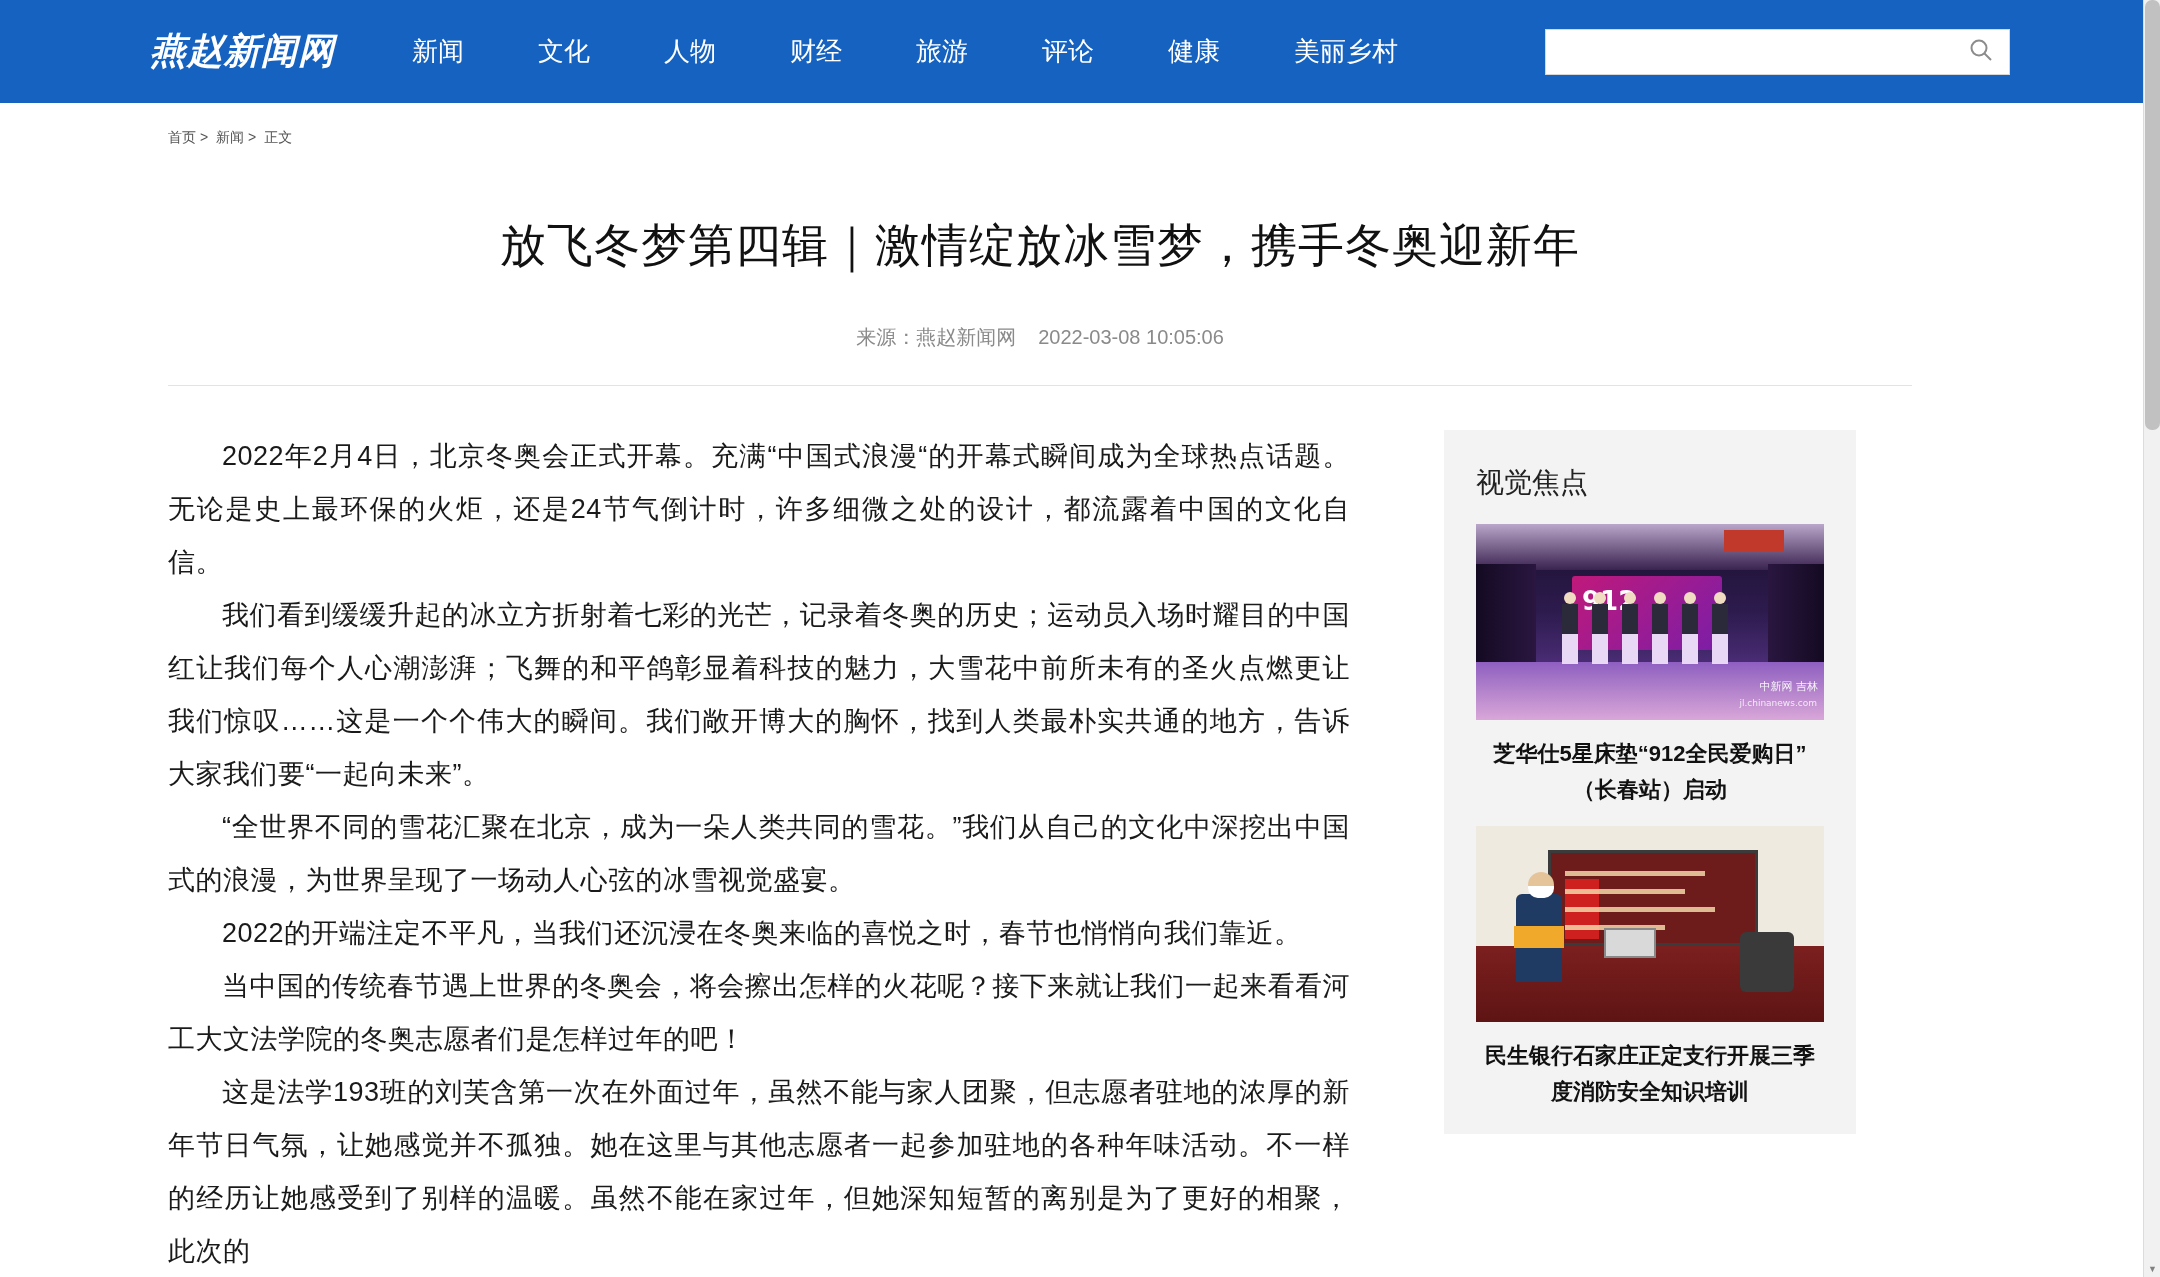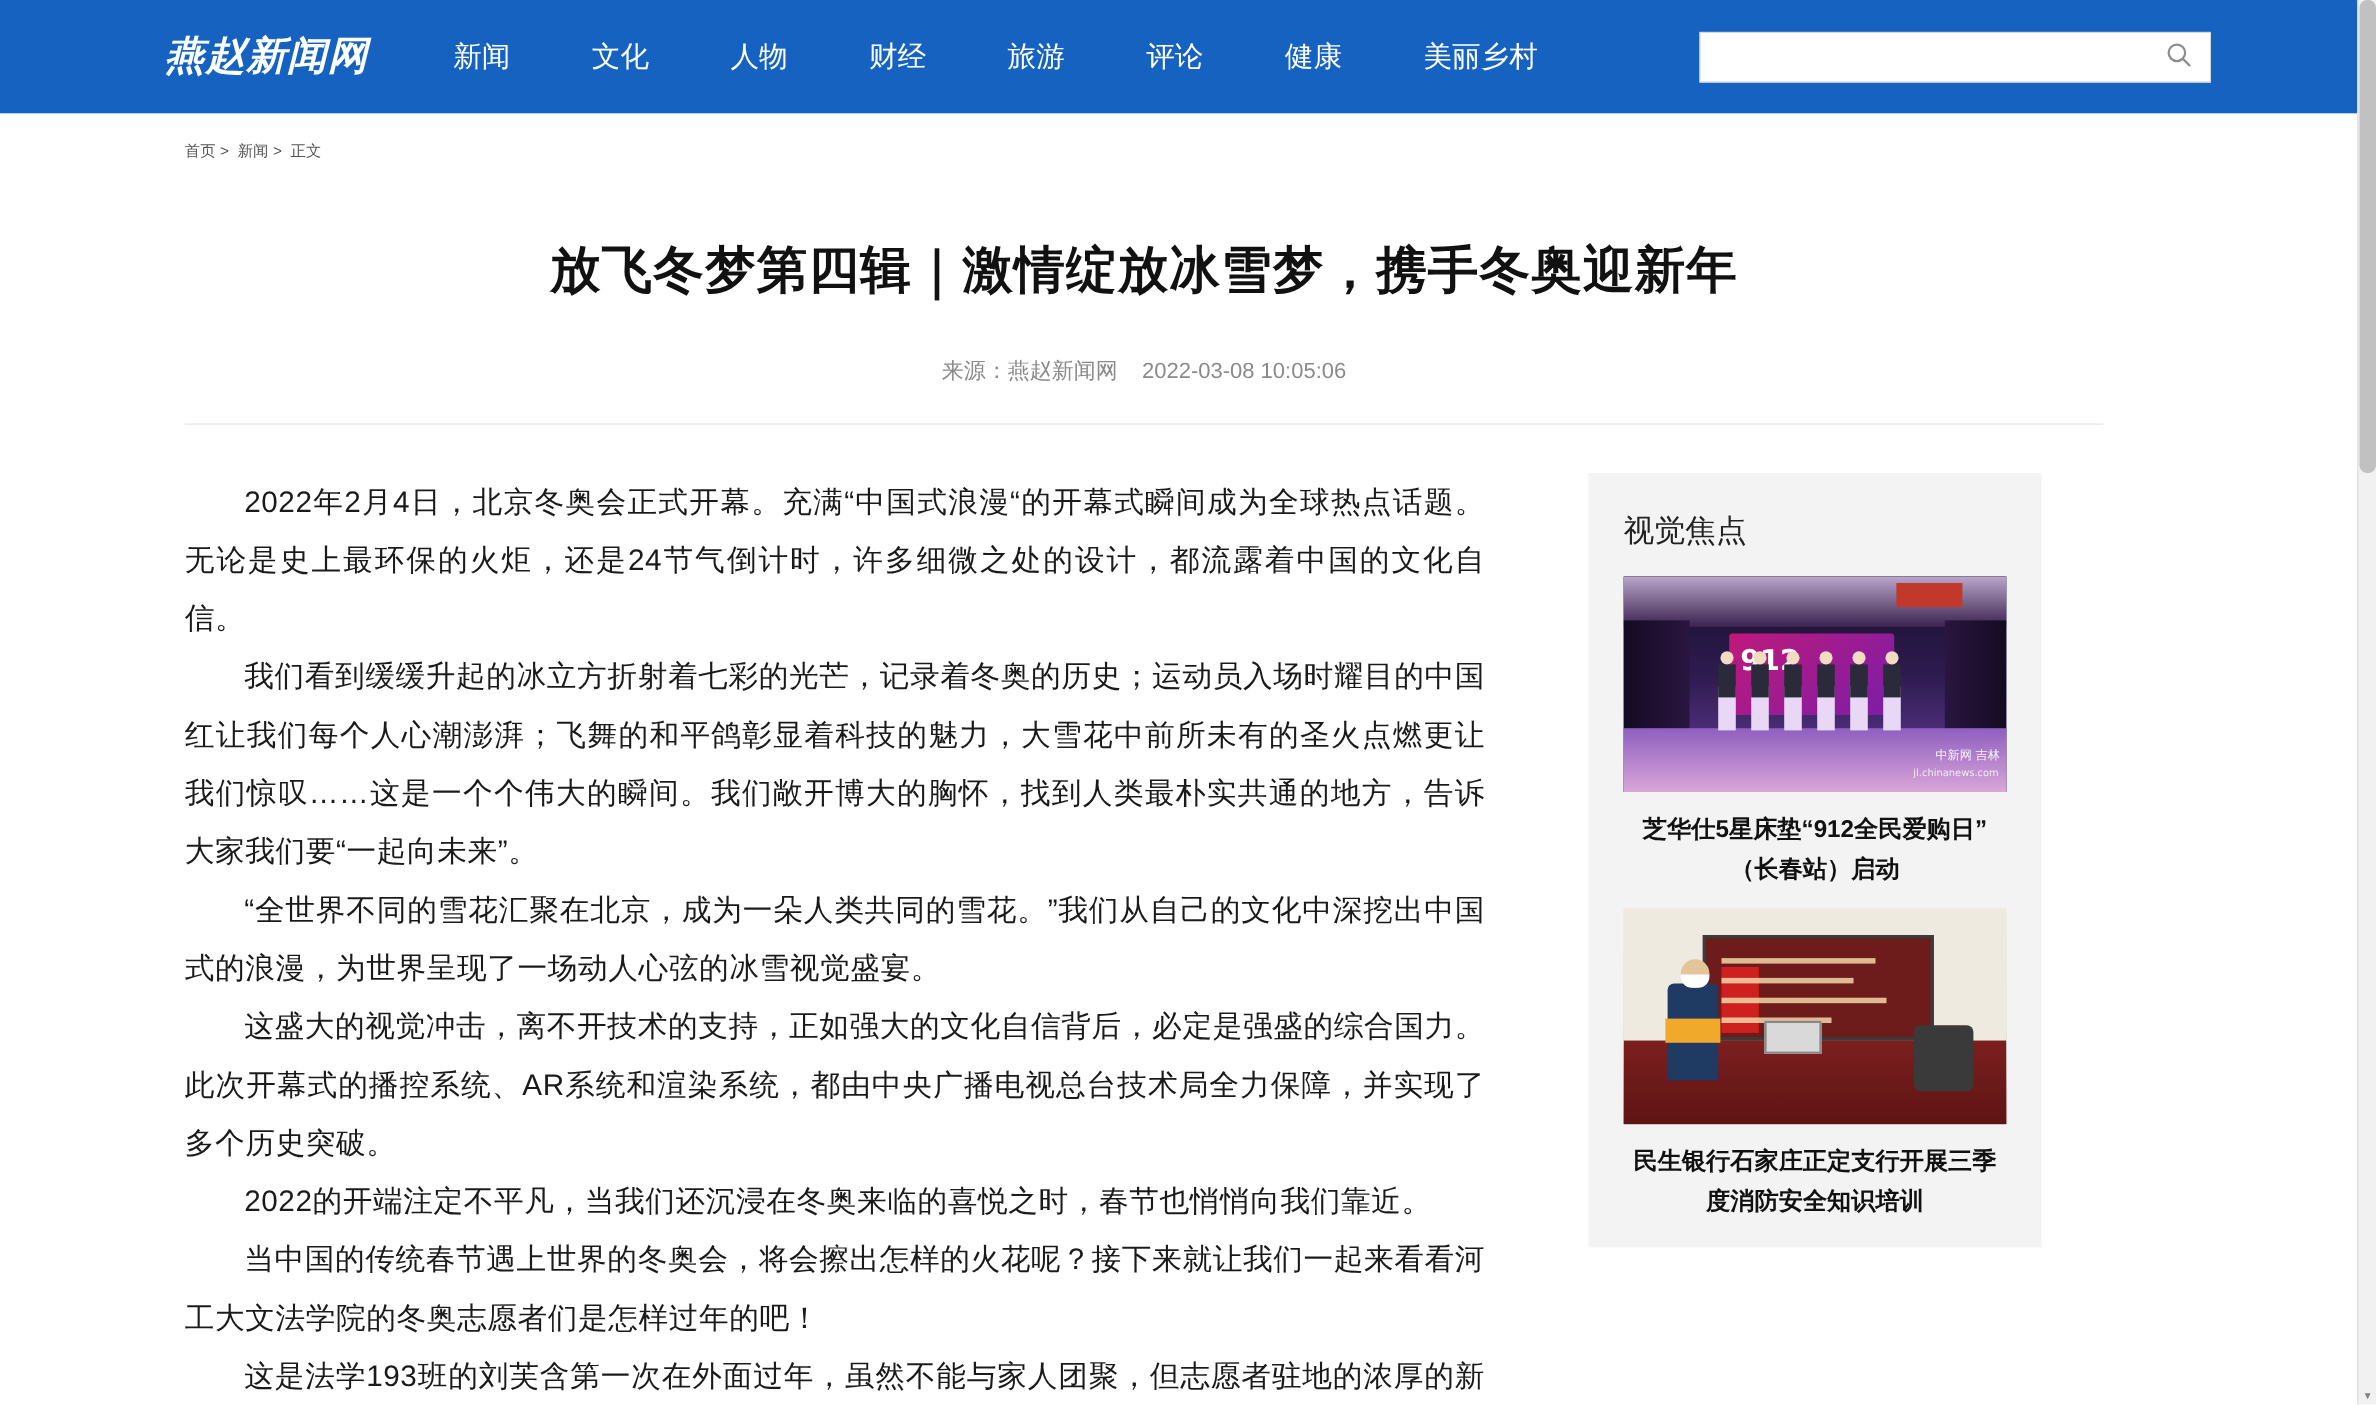--- a/index.html
+++ b/index.html
@@ -96,21 +96,21 @@
 
   .headline-block {
     margin: 0 168px;
     border-bottom: 1px solid #e3e3e3;
     padding-top: 36px;
     padding-bottom: 34px;
     text-align: center;
   }
   .headline {
     font-size: 46px;
-    font-weight: bold;
+    font-weight: normal;
     color: #111111;
     line-height: 1.35;
     letter-spacing: 1px;
     font-family: "Liberation Sans", "DejaVu Sans", sans-serif;
   }
   .meta {
     margin-top: 48px;
     font-size: 20px;
     color: #8a8a8a;
   }
@@ -262,21 +262,20 @@
       <span>来源：</span><span>燕赵新闻网</span><span class="gap"></span><span>2022-03-08 10:05:06</span>
     </div>
   </div>
 
   <div class="cols">
 
     <div class="article">
       <p>2022年2月4日，北京冬奥会正式开幕。充满“中国式浪漫“的开幕式瞬间成为全球热点话题。无论是史上最环保的火炬，还是24节气倒计时，许多细微之处的设计，都流露着中国的文化自信。</p>
       <p>我们看到缓缓升起的冰立方折射着七彩的光芒，记录着冬奥的历史；运动员入场时耀目的中国红让我们每个人心潮澎湃；飞舞的和平鸽彰显着科技的魅力，大雪花中前所未有的圣火点燃更让我们惊叹……这是一个个伟大的瞬间。我们敞开博大的胸怀，找到人类最朴实共通的地方，告诉大家我们要“一起向未来”。</p>
       <p>“全世界不同的雪花汇聚在北京，成为一朵人类共同的雪花。”我们从自己的文化中深挖出中国式的浪漫，为世界呈现了一场动人心弦的冰雪视觉盛宴。</p>
-      <p>这盛大的视觉冲击，离不开技术的支持，正如强大的文化自信背后，必定是强盛的综合国力。此次开幕式的播控系统、AR系统和渲染系统，都由中央广播电视总台技术局全力保障，并实现了多个历史突破。</p>
       <p>2022的开端注定不平凡，当我们还沉浸在冬奥来临的喜悦之时，春节也悄悄向我们靠近。</p>
       <p>当中国的传统春节遇上世界的冬奥会，将会擦出怎样的火花呢？接下来就让我们一起来看看河工大文法学院的冬奥志愿者们是怎样过年的吧！</p>
       <p>这是法学193班的刘芙含第一次在外面过年，虽然不能与家人团聚，但志愿者驻地的浓厚的新年节日气氛，让她感觉并不孤独。她在这里与其他志愿者一起参加驻地的各种年味活动。不一样的经历让她感受到了别样的温暖。虽然不能在家过年，但她深知短暂的离别是为了更好的相聚，此次的</p>
     </div>
 
     <aside class="aside">
       <div class="aside-title">视觉焦点</div>
 
       <div class="card">
         <div class="thumb t1">

